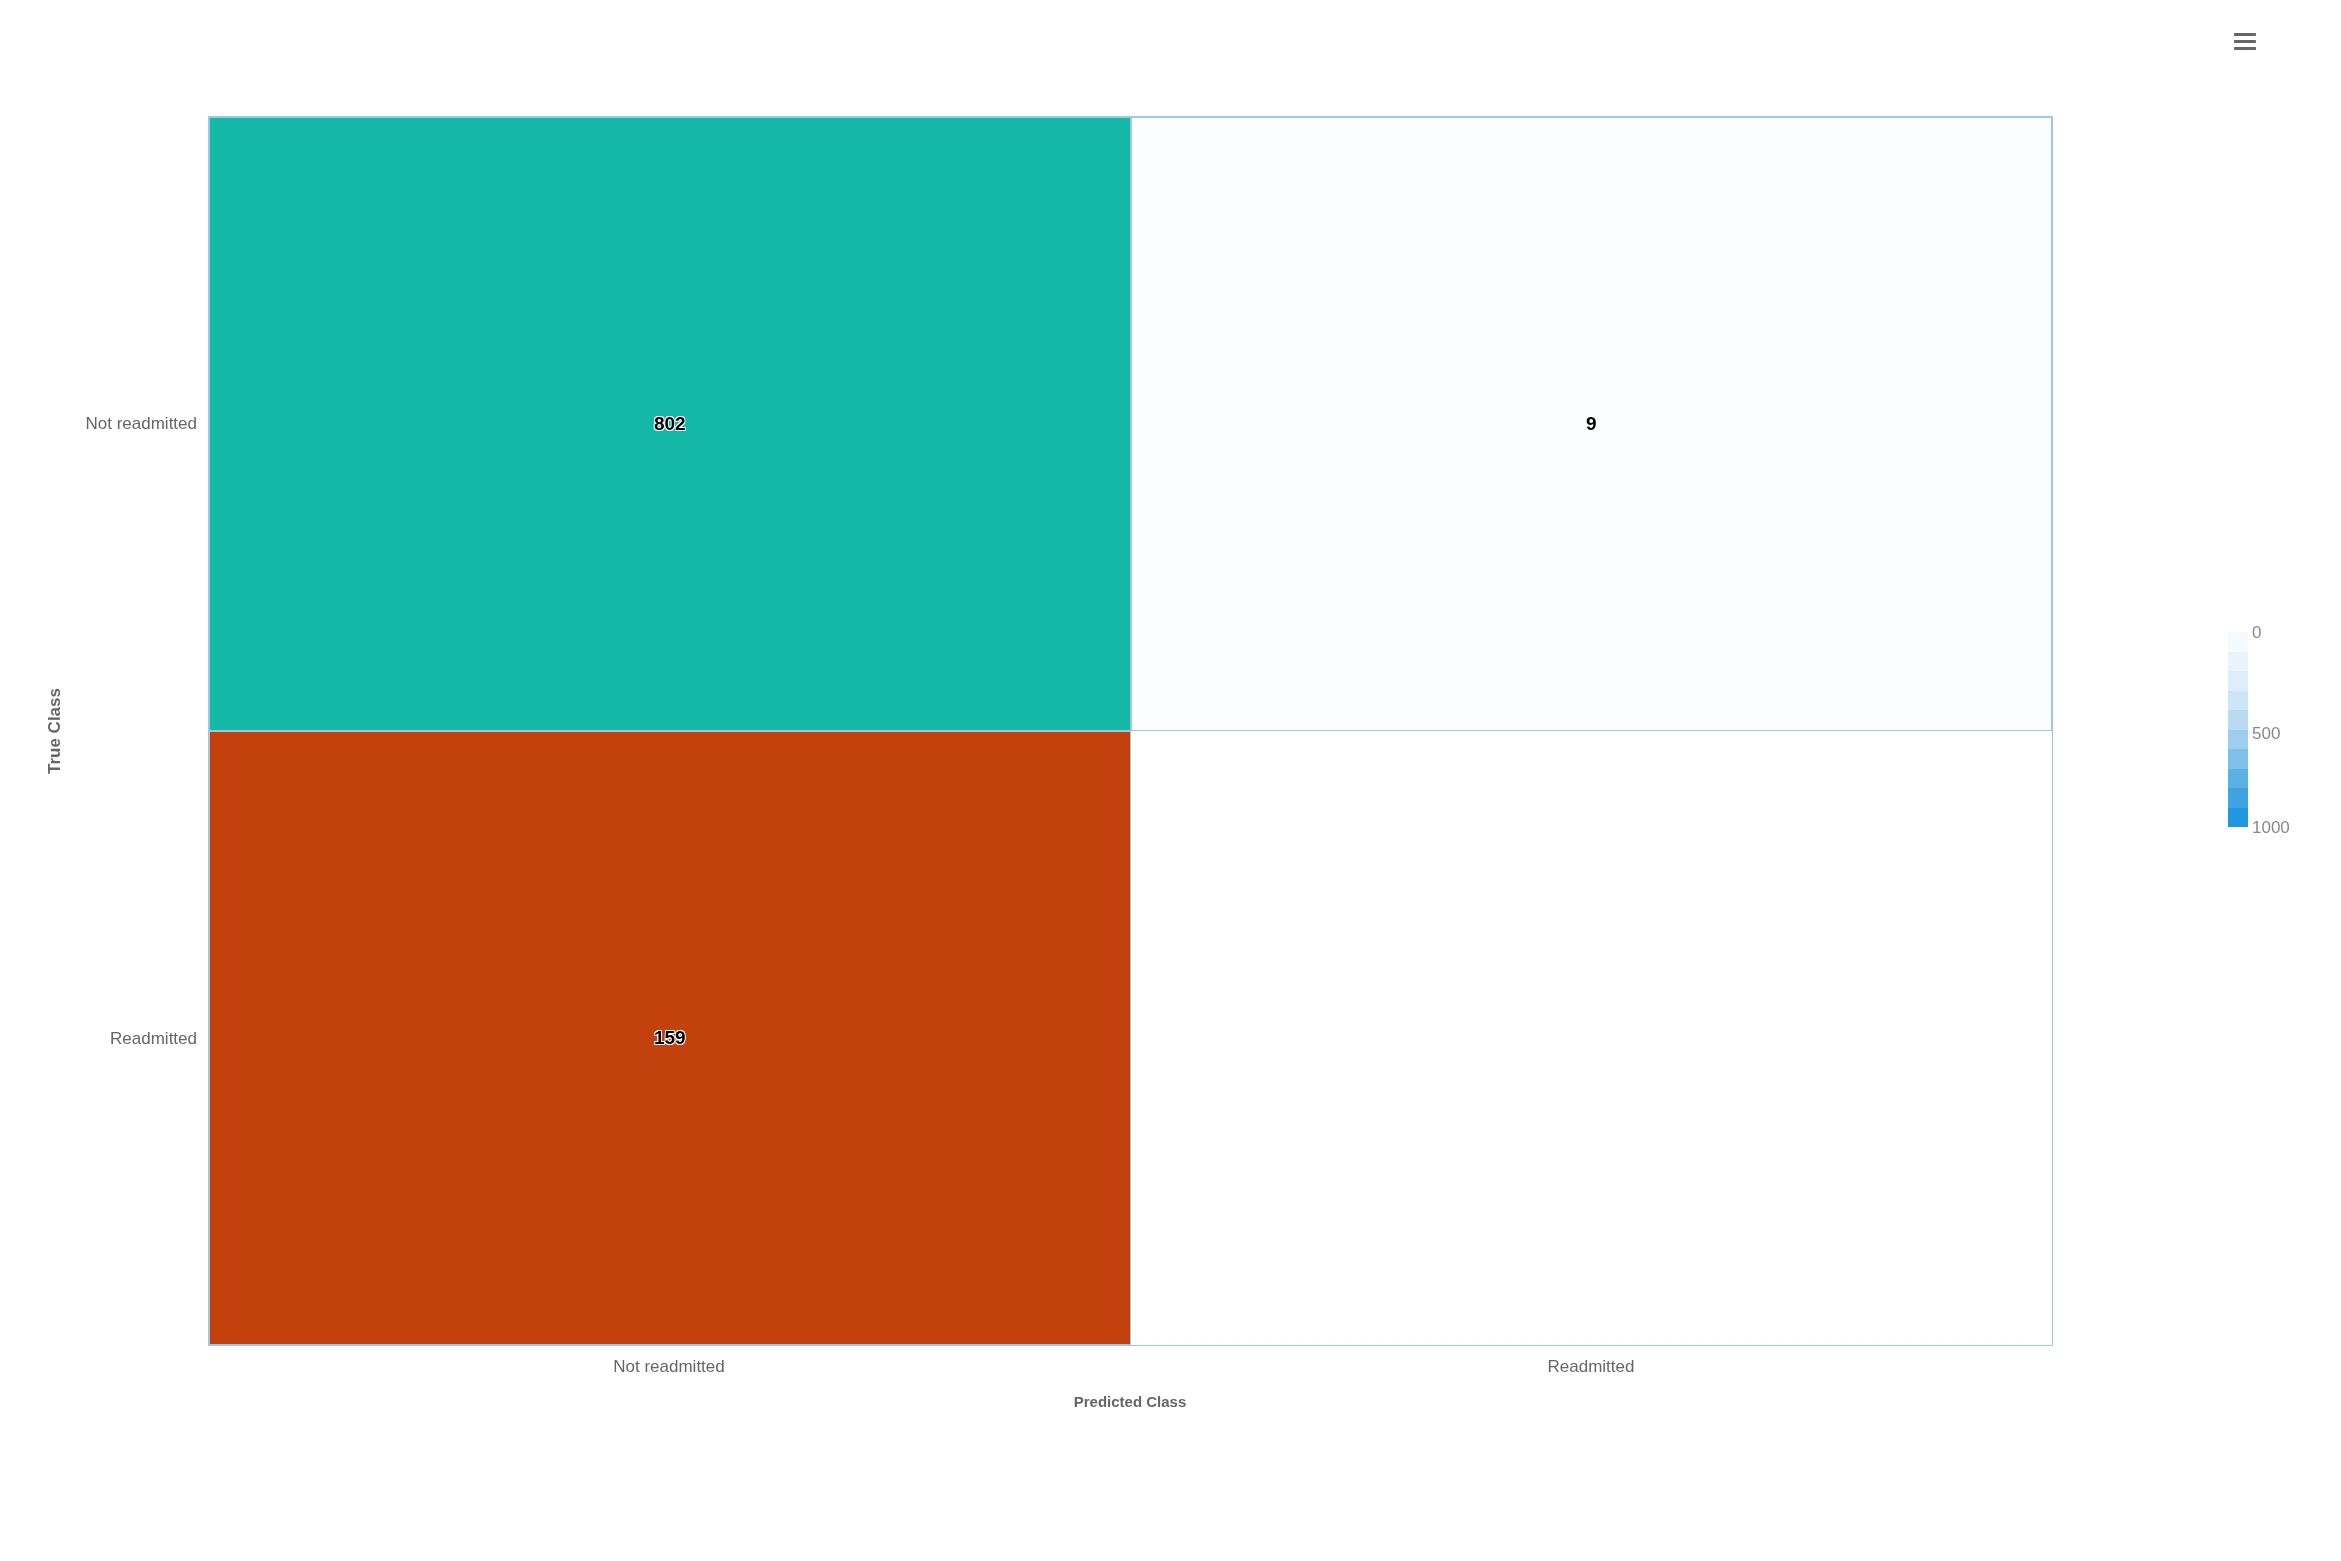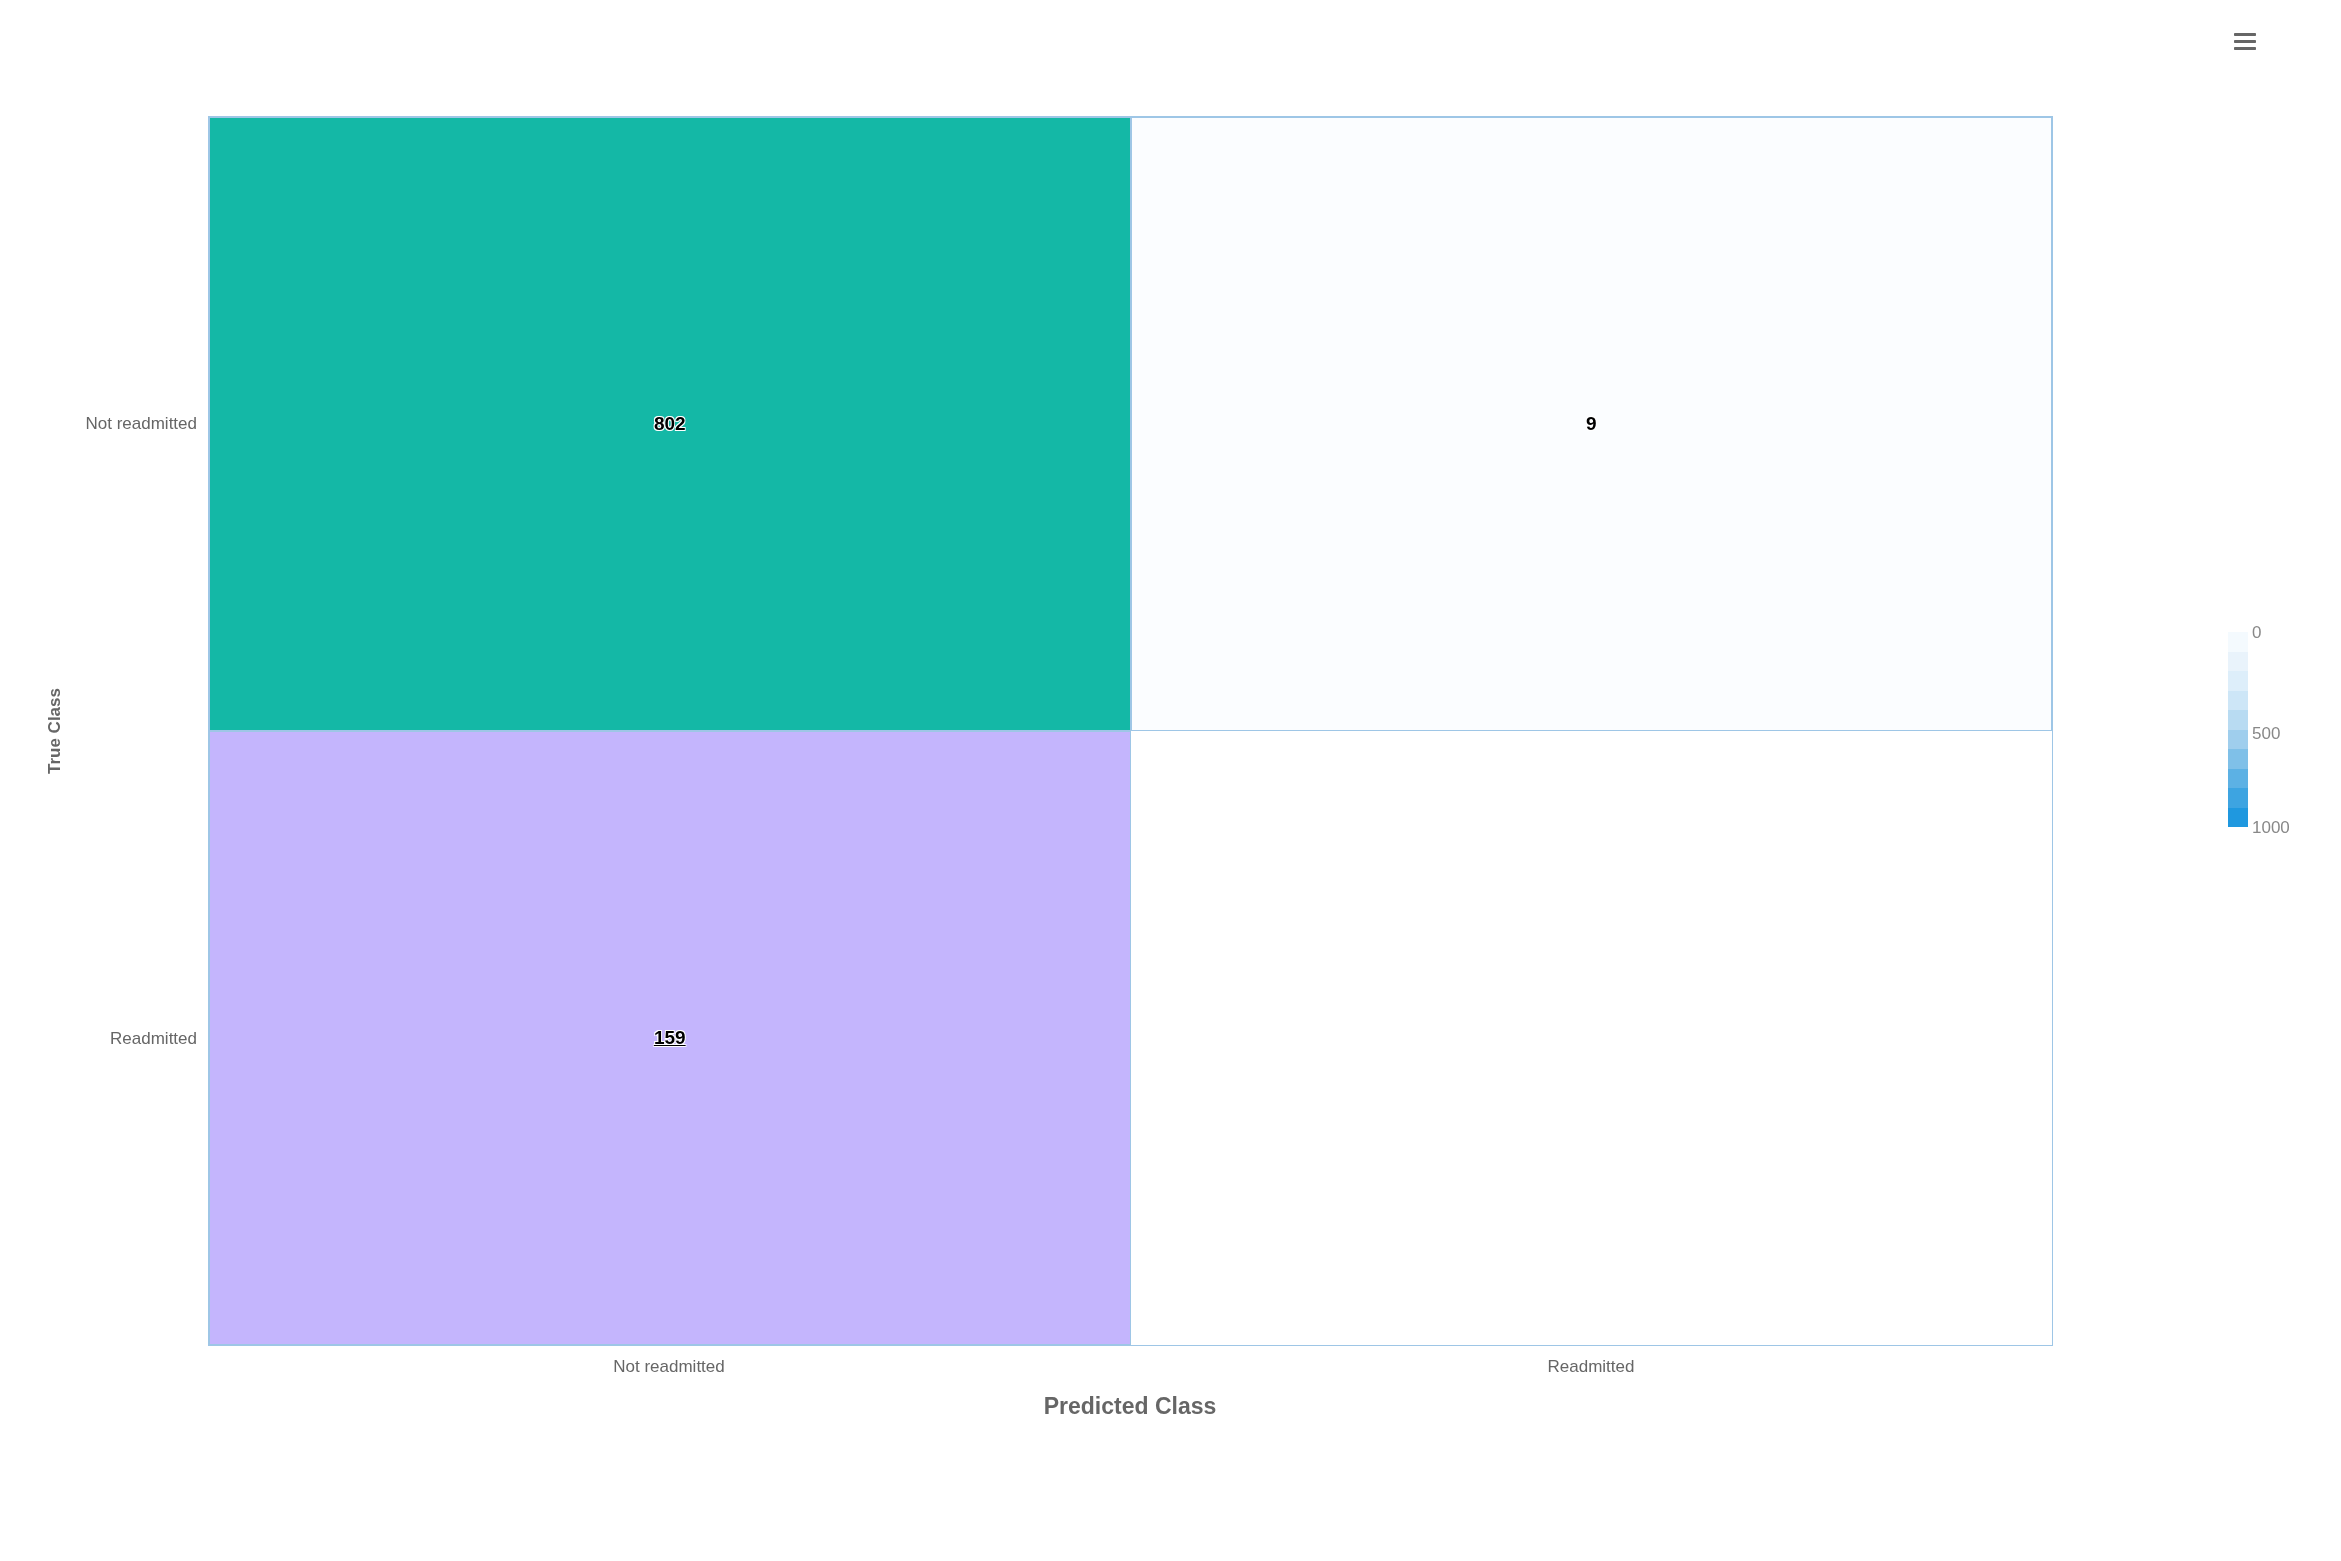--- a/index.html
+++ b/index.html
@@ -97,21 +97,21 @@
     font-size: 17px;
     color: #666;
     font-weight: 600;
     white-space: nowrap;
   }
   .xlabel {
     position: absolute;
     left: calc(208px + 922px);
     top: calc(116px + 1230px + 47px);
     transform: translateX(-50%);
-    font-size: 23px;
+    font-size: 15px;
     color: #666;
     font-weight: 600;
     white-space: nowrap;
   }
 
   
   .colorbar {
     position: absolute;
     right: 94px;
     top: 632px;
@@ -159,21 +159,21 @@
 <div class="plot">
   <div class="row">
     <div class="cell" id="c00" style="background: #14b8a6;">
       <span>802</span>
     </div>
     <div class="cell" id="c01" style="background: rgb(251, 253, 255);">
       <span>9</span>
     </div>
   </div>
   <div class="row">
-    <div class="cell" id="c10" style="background: #c4b5fd; text-decoration: underline;">
+    <div class="cell" id="c10" style="background: #c2410c;">
       <span>159</span>
     </div>
   </div>
 </div>
 
 <div class="ytick" style="top: calc(116px + 308px);">Not readmitted</div>
 <div class="ytick" style="top: calc(116px + 923px);">Readmitted</div>
 
 <div class="xtick" style="left: calc(208px + 461px);">Not readmitted</div>
 <div class="xtick" style="left: calc(208px + 1383px);">Readmitted</div>

